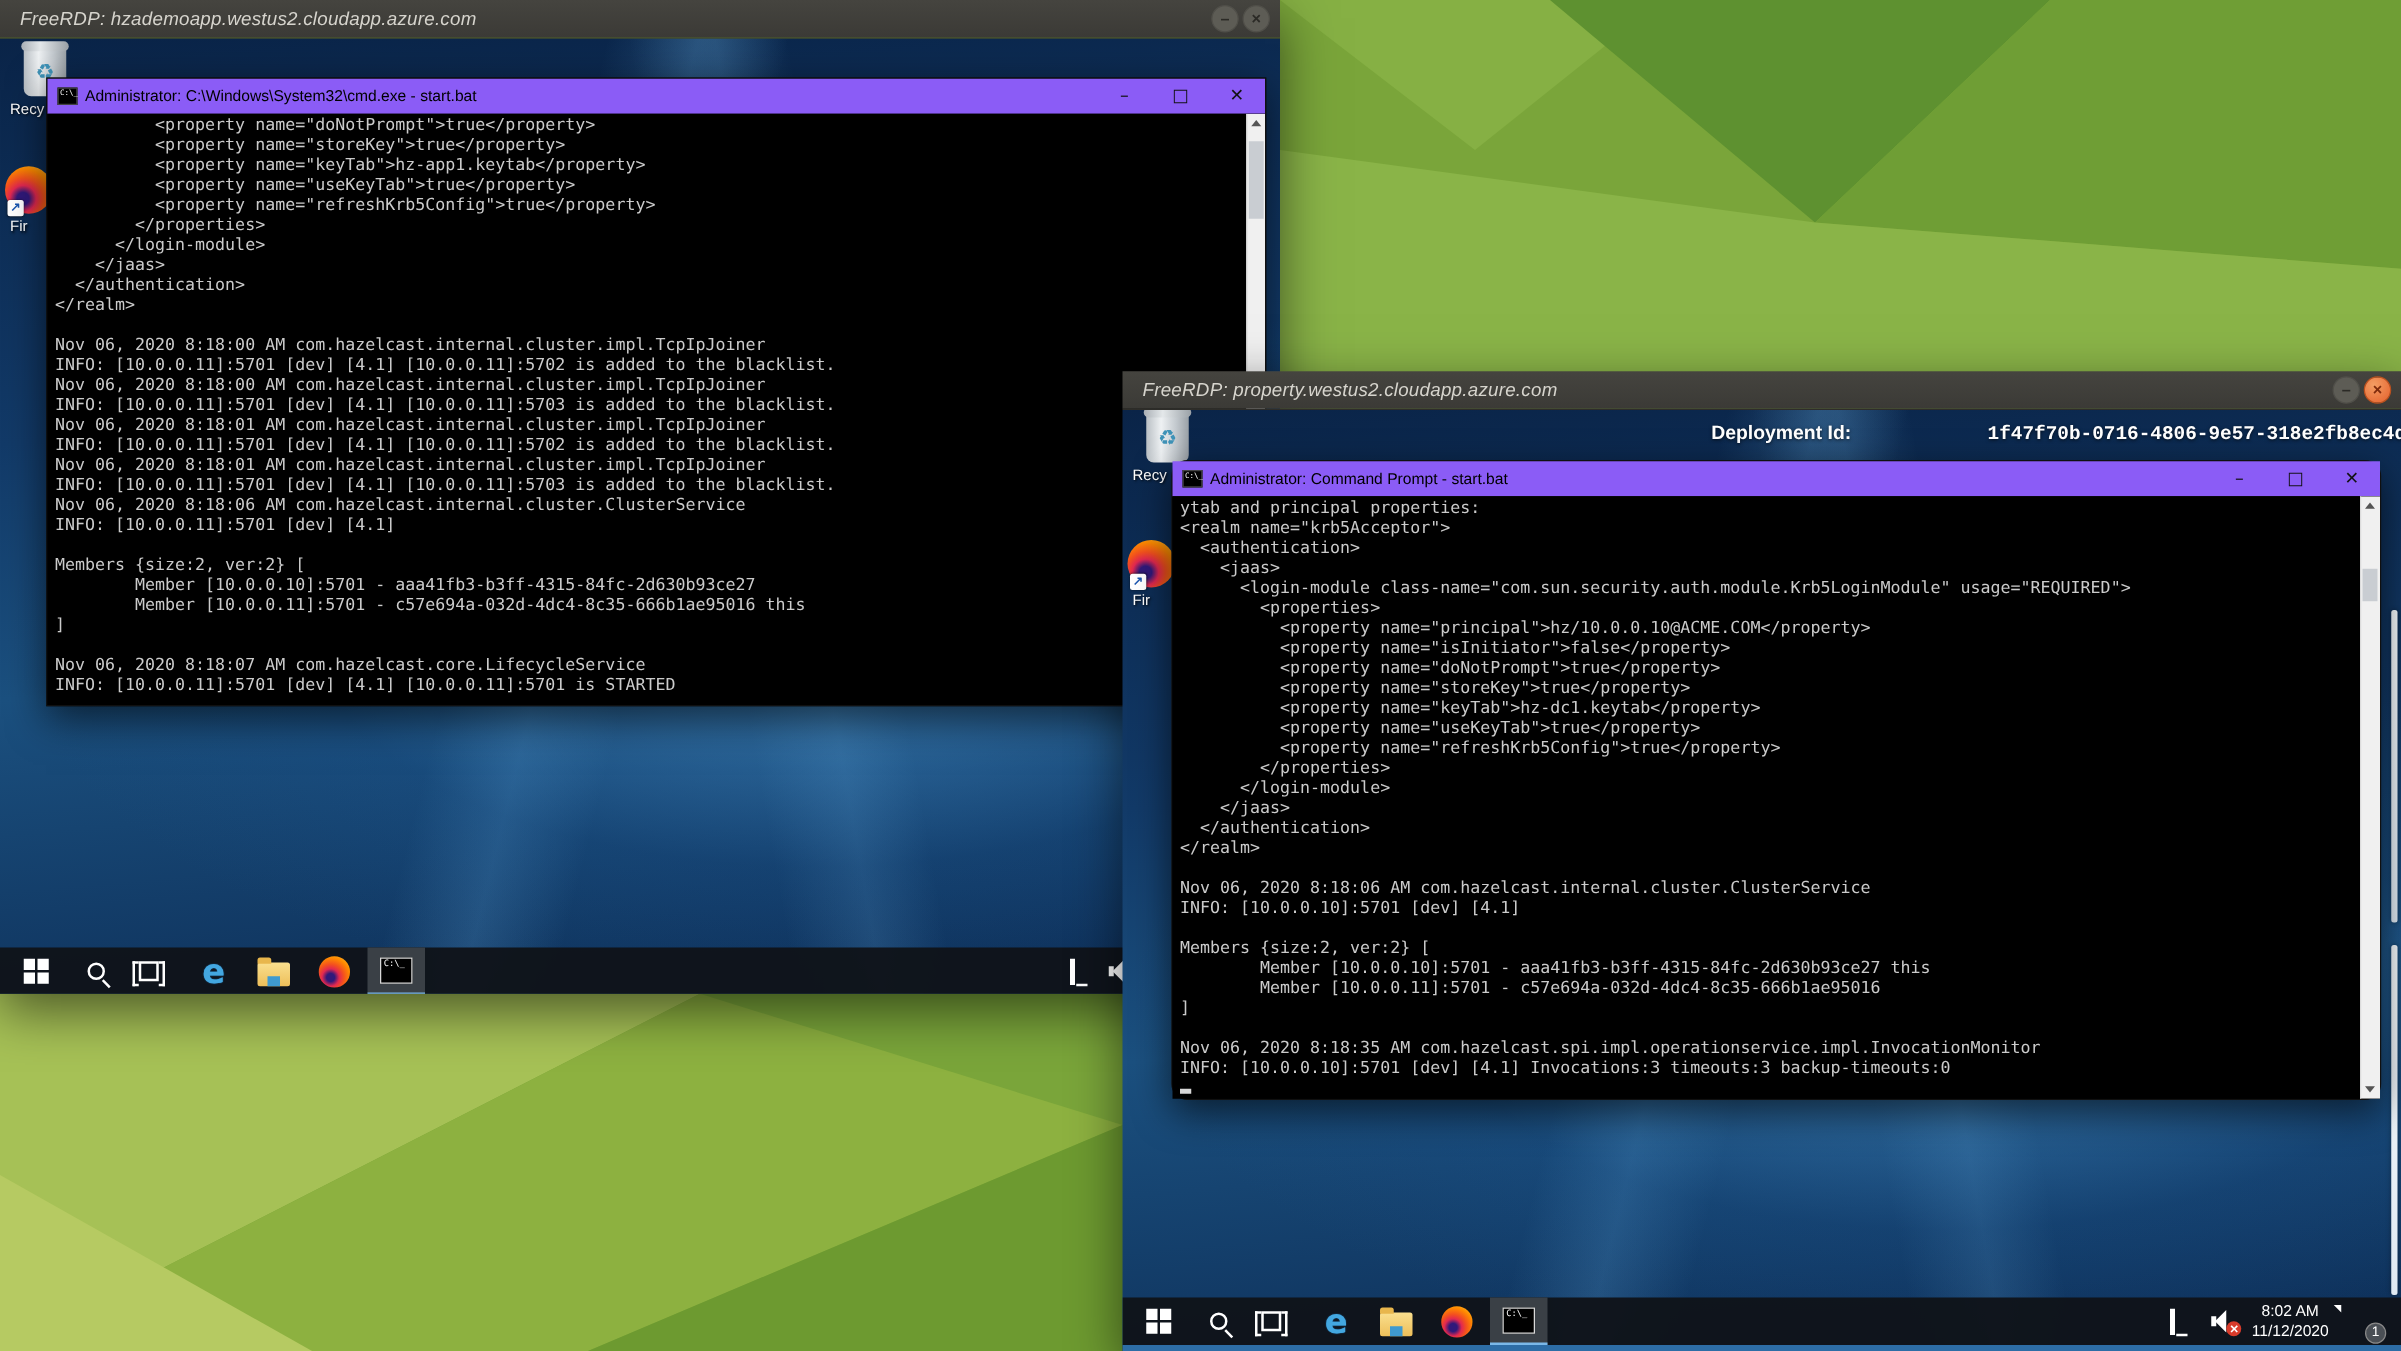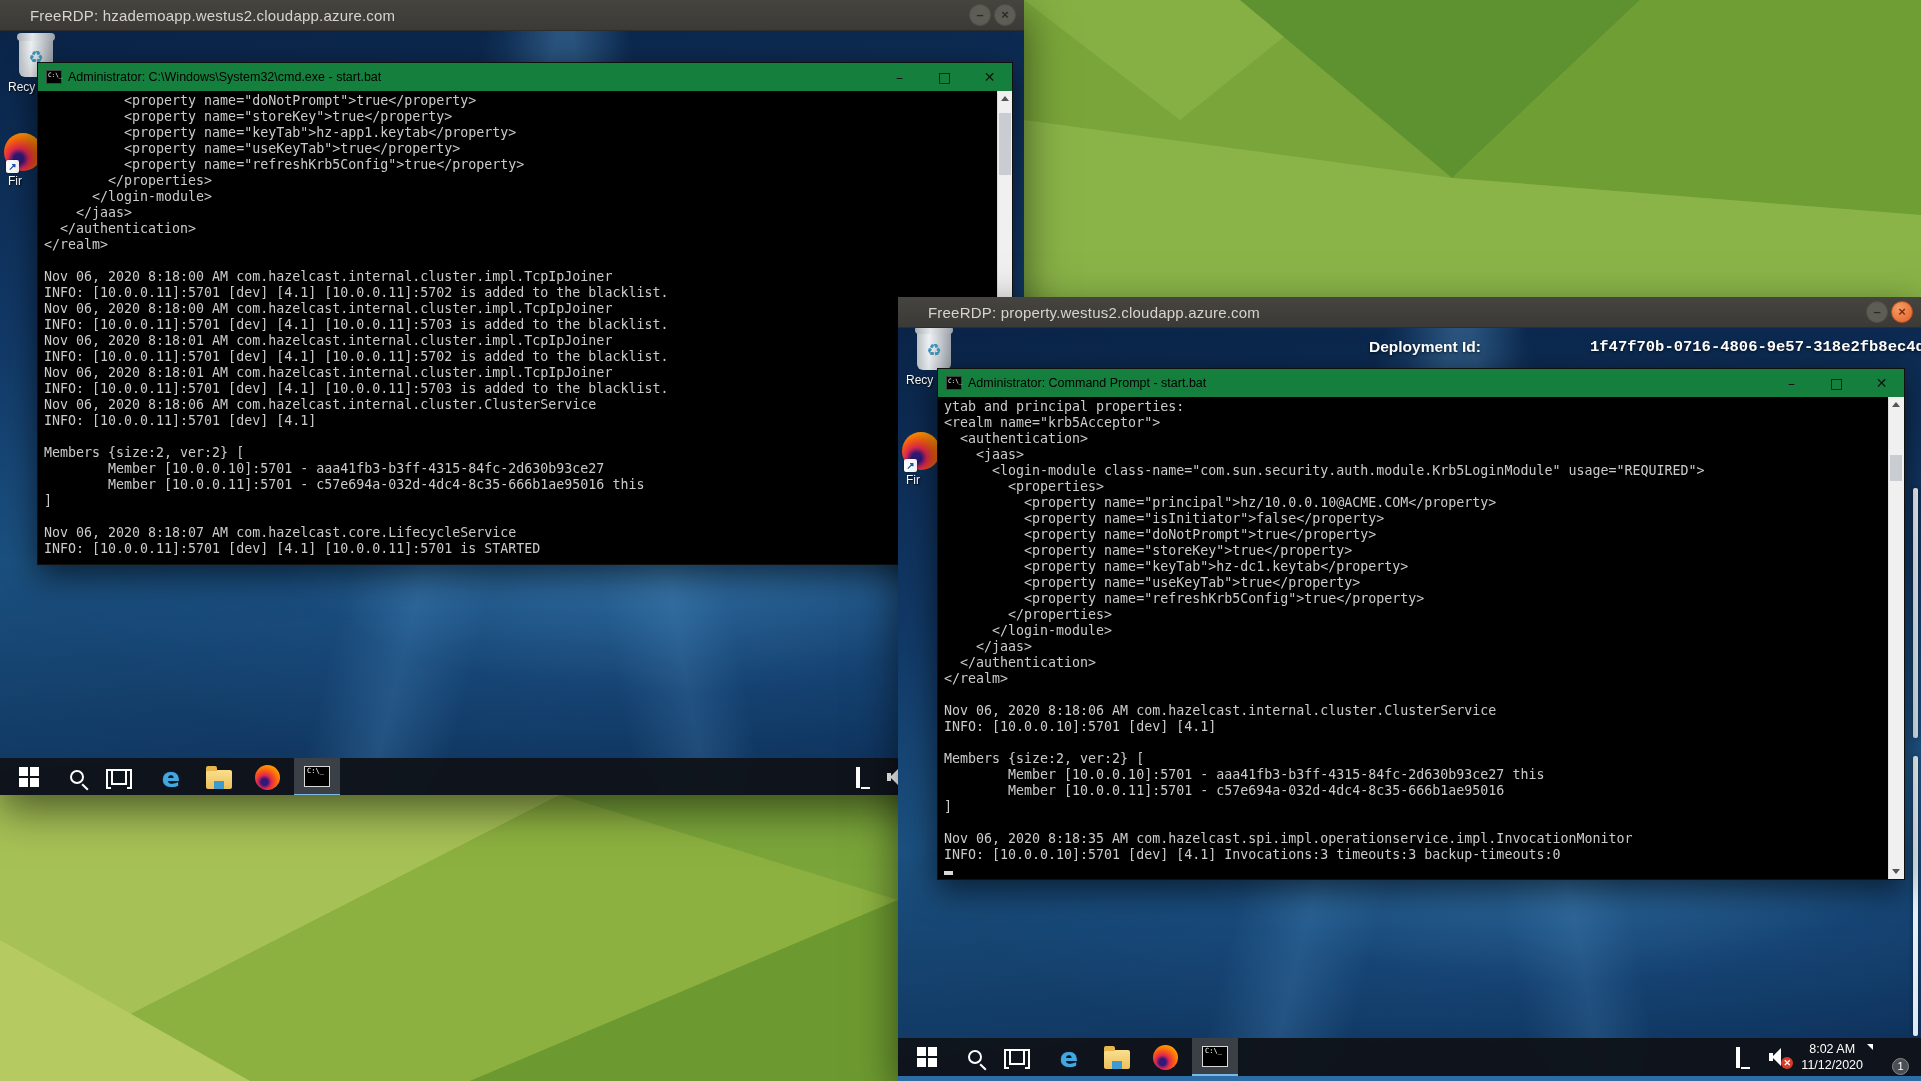--- a/index.html
+++ b/index.html
@@ -6,21 +6,21 @@
   html,body { width:1921px; height:1081px; overflow:hidden; background:#6f9c33;
               font-family:"Liberation Sans", sans-serif; }
   #stage { position:relative; width:1921px; height:1081px; overflow:hidden; }
   #host-bg { position:absolute; inset:0; z-index:0; }
 
   
   .rdp-window { position:absolute; box-shadow:0 14px 40px rgba(0,0,0,.55); }
   .host-titlebar { position:absolute; left:0; right:0; top:0; height:31px;
     background:linear-gradient(#45443f,#3b3a36); border-bottom:1px solid #2e2d29;
     display:flex; align-items:center; }
-  .host-title { color:#d6d4cd; font-size:15px; padding-left:30px; letter-spacing:.2px; }
+  .host-title { color:#d6d4cd; font-size:15px; padding-left:16px; letter-spacing:.2px;font-style:italic; }
   .host-buttons { position:absolute; right:8px; top:4px; display:flex; gap:3px; }
   .host-btn { width:22px; height:22px; border-radius:50%; background:#5d5c55;
     color:#2b2a26; font-size:13px; line-height:20px; text-align:center; font-weight:bold;
     border:1px solid #504f49; }
   .host-btn.close-active { background:radial-gradient(circle at 35% 30%, #f49d63, #e4602c);
     color:#7e2a0c; border-color:#b9511f; }
 
   
   .session { position:absolute; left:0; right:0; top:31px; bottom:0; overflow:hidden;
     background:
@@ -50,21 +50,21 @@
     font-size:17px; line-height:17px; }
   .ffx { border-radius:50%;
     background:radial-gradient(circle at 38% 68%, #30197a 0%, #30197a 14%, #e22850 30%, #f4511e 46%, #ff8a00 68%, #ffcb33 100%); }
   .shortcut-badge { position:absolute; left:2px; bottom:-2px; width:13px; height:13px;
     background:#fff; border-radius:2px; color:#1a56b0; font-size:10px; line-height:13px;
     text-align:center; font-weight:bold; box-shadow:0 0 2px rgba(0,0,0,.6); }
 
   
   .cmd-window { position:absolute; background:#000; border:1px solid rgba(20,20,20,.8);
     box-shadow:0 10px 30px rgba(0,0,0,.6); }
-  .cmd-titlebar { position:absolute; left:0; right:0; top:0; height:28px; background:#15803d;
+  .cmd-titlebar { position:absolute; left:0; right:0; top:0; height:28px; background:#8b5cf6;
     display:flex; align-items:center; }
   .cmd-icon { width:16px; height:14px; background:#000; border:1px solid #444; margin:0 6px 0 8px;
     color:#fff; font-size:6px; line-height:6px; padding:1px; font-family:"DejaVu Sans Mono",monospace; }
   .cmd-title { font-size:12.5px; color:#000; }
   .cmd-controls { margin-left:auto; display:flex; align-items:center; height:100%; }
   .cmd-ctl { width:45px; height:100%; text-align:center; font-size:14px; line-height:28px;
     color:#111; font-family:"DejaVu Sans", sans-serif; }
   .cmd-body { position:absolute; left:0; right:0; top:28px; bottom:0; background:#000; overflow:hidden; }
   .cmd-body pre { margin:0; padding:2px 0 0 6px; font:13.3px/16px "DejaVu Sans Mono","Liberation Mono",monospace;
     color:#cbcbcb; white-space:pre; }
@@ -282,21 +282,21 @@
       <div class="desk-icon" style="left:0; top:104px;">
         <div class="glyph ffx" style="width:38px; height:38px; position:relative; margin-left:4px;">
           <span class="shortcut-badge">↗</span>
         </div>
         <div class="desk-label">Fir</div>
       </div>
 
       <div class="edge-strip" style="right:3px; top:160px; width:5px; height:250px;"></div>
       <div class="edge-strip" style="right:3px; top:428px; width:5px; height:280px;"></div>
 
-      <div class="cmd-window" style="left:39px; top:40px; width:968px; height:512px;">
+      <div class="cmd-window" style="left:39px; top:40px; width:968px; height:512px;border-radius:13px;">
         <div class="cmd-titlebar">
           <span class="cmd-icon">C:\_</span>
           <span class="cmd-title">Administrator: Command Prompt - start.bat</span>
           <span class="cmd-controls">
             <span class="cmd-ctl">–</span>
             <span class="cmd-ctl">□</span>
             <span class="cmd-ctl">✕</span>
           </span>
         </div>
         <div class="cmd-body">

